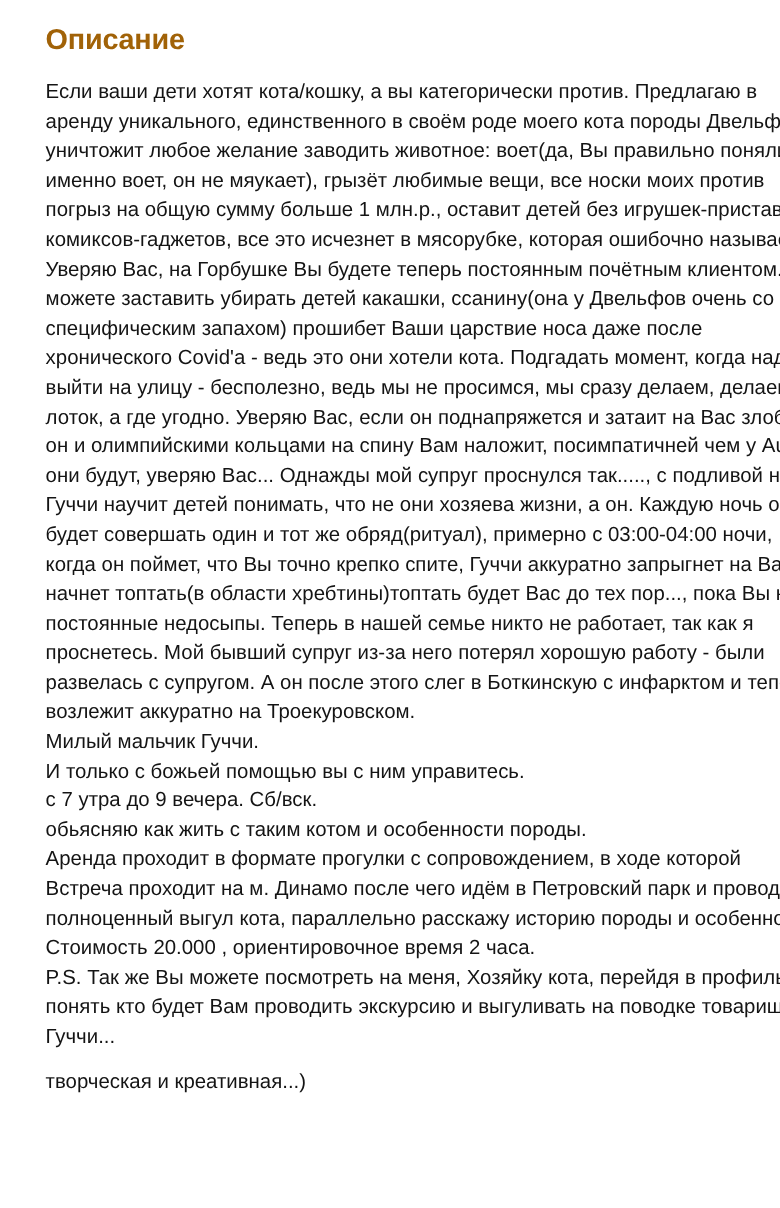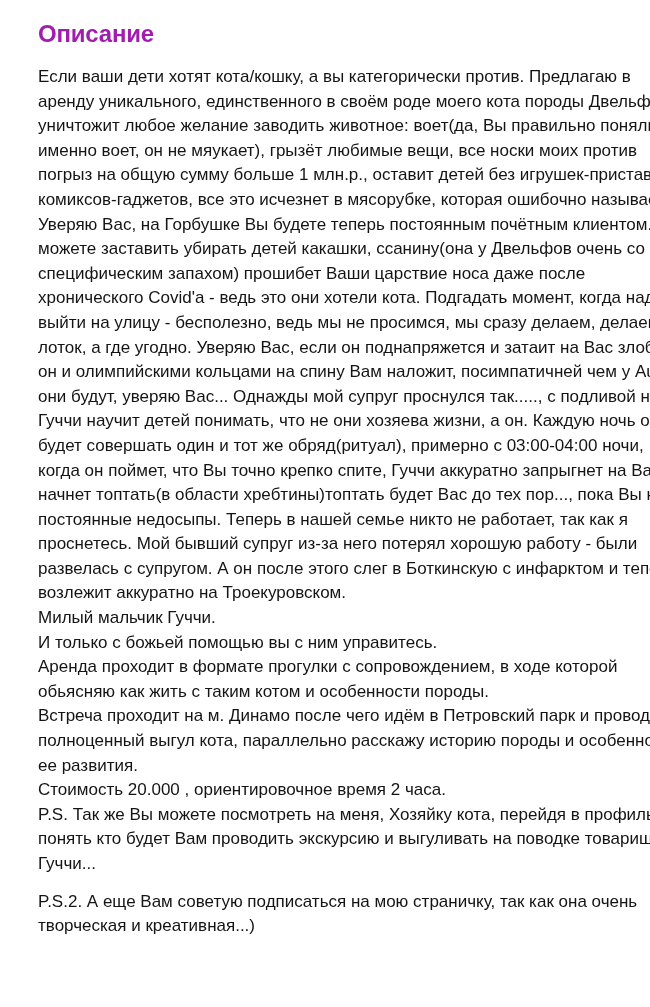--- a/index.html
+++ b/index.html
@@ -15,21 +15,21 @@
     -webkit-font-smoothing: antialiased;
   }
   .description-section {
     padding: 21px 0 0 38px;
   }
   .section-title {
     margin: 0 14px 19px 0;
     font-size: 24px;
     line-height: 25px;
     font-weight: 700;
-    color: #a21caf;
+    color: #a16207;
     letter-spacing: -0.2px;
   }
   .description-text {
     font-size: 17px;
     color: #141414;
   }
   .description-text .line {
     white-space: nowrap;
     line-height: 24.6px;
     height: 24.6px;
@@ -63,28 +63,27 @@
         <div class="line">Гуччи научит детей понимать, что не они хозяева жизни, а он. Каждую ночь он</div>
         <div class="line">будет совершать один и тот же обряд(ритуал), примерно с 03:00-04:00 ночи,</div>
         <div class="line">когда он поймет, что Вы точно крепко спите, Гуччи аккуратно запрыгнет на Вас и</div>
         <div class="line">начнет топтать(в области хребтины)топтать будет Вас до тех пор..., пока Вы не</div>
         <div class="line">постоянные недосыпы. Теперь в нашей семье никто не работает, так как я</div>
         <div class="line">проснетесь. Мой бывший супруг из-за него потерял хорошую работу - были</div>
         <div class="line">развелась с супругом. А он после этого слег в Боткинскую с инфарктом и теперь</div>
         <div class="line">возлежит аккуратно на Троекуровском.</div>
         <div class="line">Милый мальчик Гуччи.</div>
         <div class="line">И только с божьей помощью вы с ним управитесь.</div>
+        <div class="line">с 7 утра до 9 вечера. Сб/вск.</div>
+        <div class="line">обьясняю как жить с таким котом и особенности породы.</div>
         <div class="line">Аренда проходит в формате прогулки с сопровождением, в ходе которой</div>
-        <div class="line">обьясняю как жить с таким котом и особенности породы.</div>
         <div class="line">Встреча проходит на м. Динамо после чего идём в Петровский парк и проводим</div>
         <div class="line">полноценный выгул кота, параллельно расскажу историю породы и особенности</div>
-        <div class="line">ее развития.</div>
         <div class="line">Стоимость 20.000 , ориентировочное время 2 часа.</div>
         <div class="line">P.S. Так же Вы можете посмотреть на меня, Хозяйку кота, перейдя в профиль и</div>
         <div class="line">понять кто будет Вам проводить экскурсию и выгуливать на поводке товарища</div>
         <div class="line">Гуччи...</div>
       </div>
     <div class="ps2-block">
-        <div class="line">P.S.2. А еще Вам советую подписаться на мою страничку, так как она очень</div>
         <div class="line">творческая и креативная...)</div>
       </div>
   </div>
 </div>
 
 </body></html>

